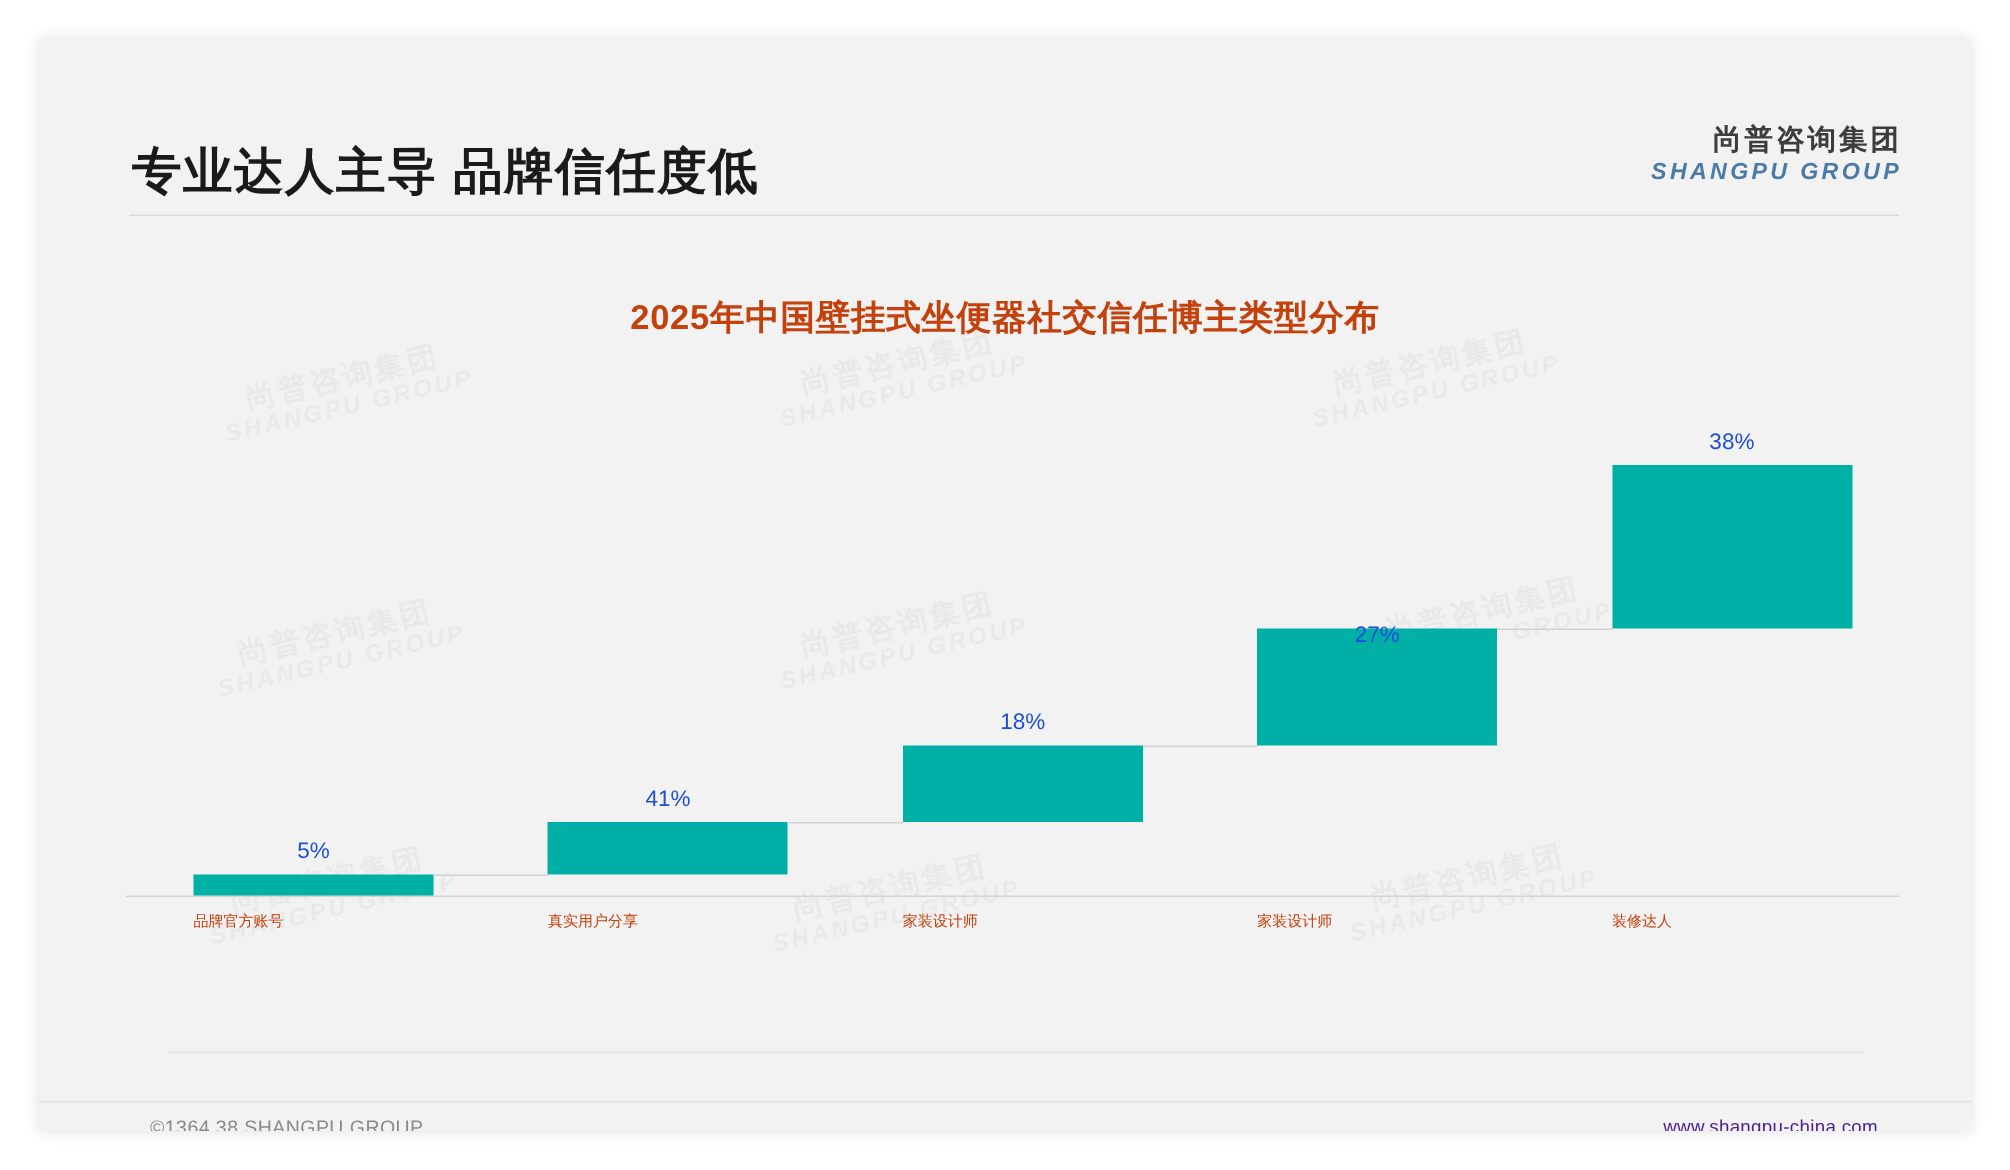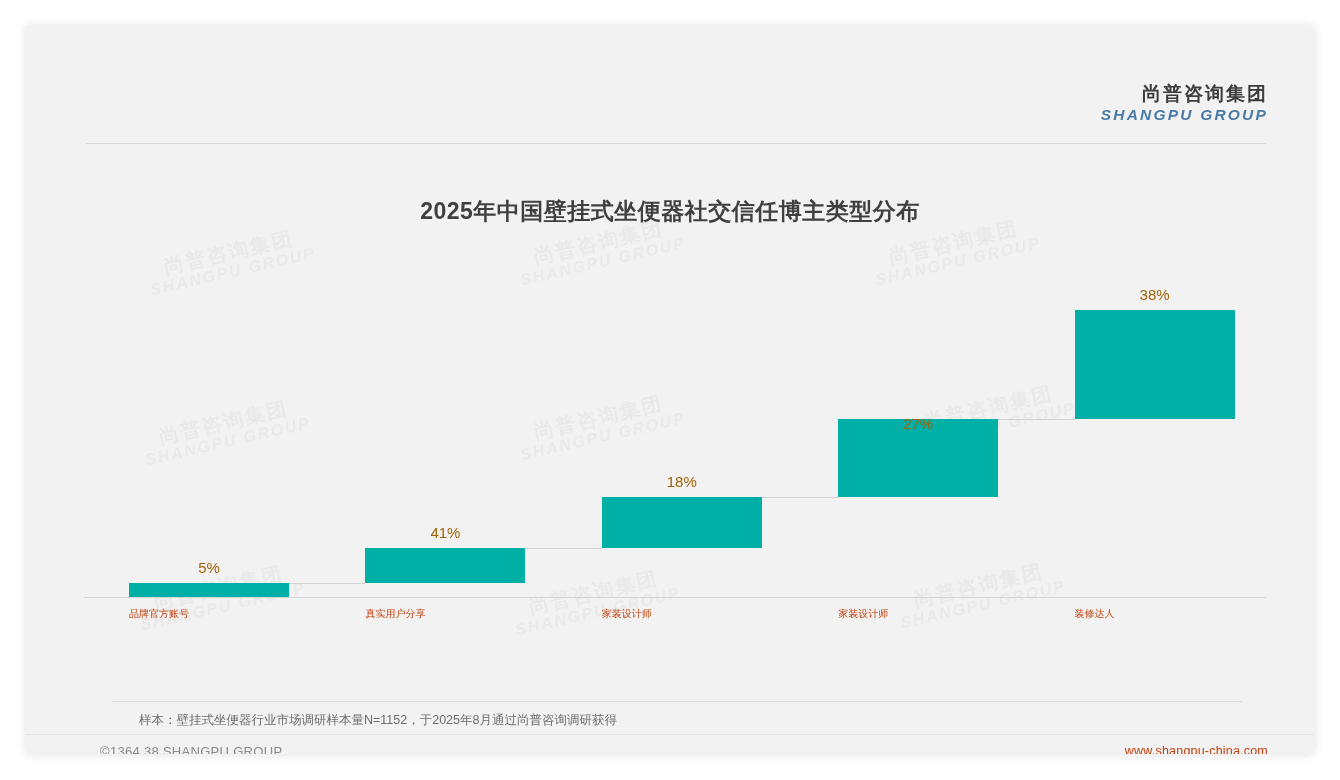--- a/index.html
+++ b/index.html
@@ -26,35 +26,35 @@
 
   
   .wm-layer{position:absolute;left:0;top:0;width:100%;height:100%;pointer-events:none;}
   .wm{position:absolute;transform:rotate(-13deg);text-align:center;opacity:.55;}
   .wm .c{font-size:20px;font-weight:bold;color:#e2e2e2;letter-spacing:2px;line-height:22px;}
   .wm .e{font-size:16px;font-weight:bold;font-style:italic;color:#e2e2e2;letter-spacing:2px;line-height:18px;}
 
   
   .chart-title{
     position:absolute;left:0;top:170px;width:100%;text-align:center;
-    font-size:23px;font-weight:bold;color:#404040;letter-spacing:.5px;
+    font-size:23px;font-weight:bold;color:#c2410c;letter-spacing:.5px;
   }
   .plot{position:absolute;left:0;top:0;width:1288px;height:728px;}
   .bar{position:absolute;background:#00b0a6;}
   .connector{position:absolute;height:1px;background:#d2d2d2;}
-  .dlabel{position:absolute;font-size:15px;color:#a16207;text-align:center;white-space:nowrap;}
+  .dlabel{position:absolute;font-size:15px;color:#1d4ed8;text-align:center;white-space:nowrap;}
   .axis{position:absolute;left:58px;top:571px;width:1182px;height:1px;background:#d4d4d4;}
   .catlabel{position:absolute;top:581px;font-size:10px;color:#c2410c;text-align:left;white-space:nowrap;}
 
   
   .note-rule{position:absolute;left:86px;top:675px;width:1130px;height:1px;background:#dddddd;}
   .note{position:absolute;left:113px;top:686px;font-size:12.5px;color:#6d6d6d;white-space:nowrap;}
   .footer-rule{position:absolute;left:0;top:708px;width:100%;height:1px;background:#e3e3e3;}
   .copyright{position:absolute;left:74px;top:718px;font-size:13px;color:#8a8a8a;letter-spacing:.3px;}
-  .weburl{position:absolute;right:46px;top:718px;font-size:12.5px;color:#c2410c;letter-spacing:.2px;}
+  .weburl{position:absolute;right:62px;top:718px;font-size:12.5px;color:#4c1d95;letter-spacing:.2px;}
 </style>
 </head>
 <body>
 
 <div class="slide">
 
   <div class="wm-layer">
     <div class="wm" style="left:120px;top:215px;">
       <div class="c">尚普咨询集团</div>
       <div class="e">SHANGPU GROUP</div>
@@ -87,20 +87,21 @@
       <div class="c">尚普咨询集团</div>
       <div class="e">SHANGPU GROUP</div>
     </div>
     <div class="wm" style="left:870px;top:548px;">
       <div class="c">尚普咨询集团</div>
       <div class="e">SHANGPU GROUP</div>
     </div>
   </div>
 
   <div class="header">
+    <div class="slide-title">专业达人主导 品牌信任度低</div>
     <div class="logo">
       <div class="logo-cn">尚普咨询集团</div>
       <div class="logo-en">SHANGPU GROUP</div>
     </div>
   </div>
   <div class="header-rule"></div>
 
   <div class="chart-title">2025年中国壁挂式坐便器社交信任博主类型分布</div>
 
   <div class="plot" id="plot">
@@ -120,18 +121,17 @@
       <div class="bar" style="left: 1048.6px; top: 284px; width: 160px; height: 109.06px;"></div>
       <div class="dlabel" style="left: 1048.6px; top: 260px; width: 160px;">38%</div>
       <div class="catlabel" style="left: 1048.6px; width: 160px;">装修达人</div>
       <div class="connector" style="left: 263px; top: 556.65px; width: 76.4px;"></div>
       <div class="connector" style="left: 499.4px; top: 522.21px; width: 76.4px;"></div>
       <div class="connector" style="left: 735.8px; top: 470.55px; width: 76.4px;"></div>
       <div class="connector" style="left: 972.2px; top: 393.06px; width: 76.4px;"></div>
     </div>
 
   <div class="note-rule"></div>
-  <div class="note">样本：壁挂式坐便器行业市场调研样本量N=1152，于2025年8月通过尚普咨询调研获得</div>
   <div class="footer-rule"></div>
   <div class="copyright">©1364.38 SHANGPU GROUP</div>
   <div class="weburl">www.shangpu-china.com</div>
 
 </div>
 
 </body></html>

